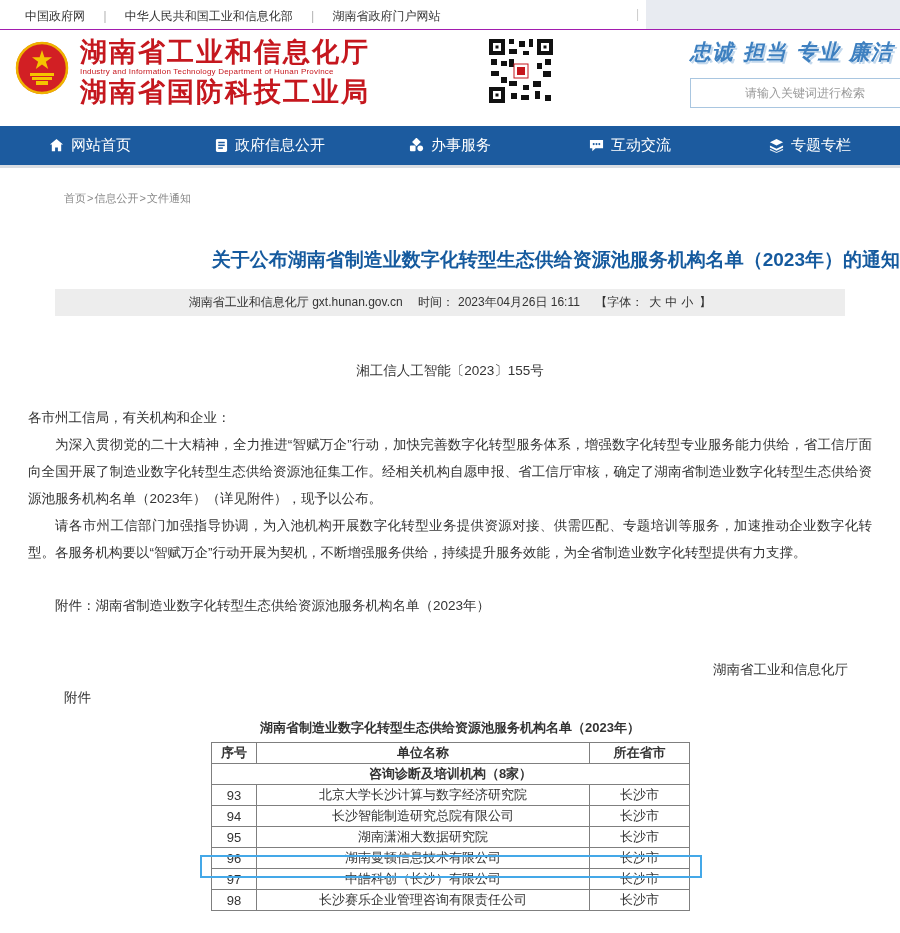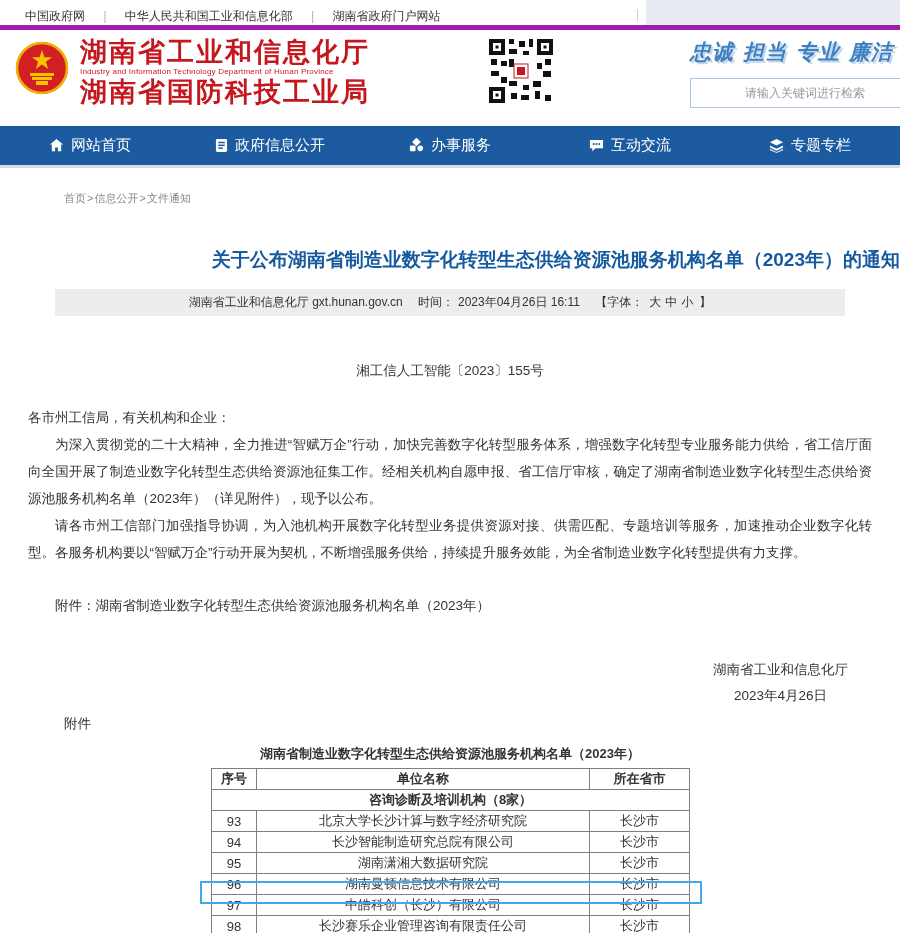--- a/index.html
+++ b/index.html
@@ -1,21 +1,21 @@
 <!DOCTYPE html>
 <html><head>
 <meta charset="utf-8">
 <style>
   * { margin:0; padding:0; box-sizing:border-box; }
   html,body { background:#fff; }
   body { font-family:"Liberation Sans","DejaVu Sans",sans-serif; color:#333; }
   .page { position:relative; width:900px; height:933px; margin:0 auto; background:#fff; overflow:hidden; }
 
   
-  .topbar { position:relative; height:30px; background:#fff; border-bottom:5px solid #a21caf; font-size:12px; }
+  .topbar { position:relative; height:30px; background:#fff; border-bottom:1px solid #a21caf; font-size:12px; }
   .topbar-links { position:absolute; left:25px; top:8px; white-space:nowrap; }
   .topbar-links a { color:#333; text-decoration:none; }
   .topbar-links .tsep { color:#999; margin:0 14px; }
   .login-cluster { position:absolute; left:478px; top:8px; white-space:nowrap;margin-top:30px; }
   .login-cluster a { color:#333; text-decoration:none; }
   .login-cluster .tsep { color:#999; margin:0 12px; }
   .overlap-zone { position:relative; display:inline-block; width:112px; height:15px; vertical-align:top; }
   .overlap-zone a { position:absolute; top:0; white-space:nowrap; color:#333; }
   .ov-reg { left:0; }
   .ov-acc { left:9px; }
@@ -227,21 +227,20 @@
     <div id="paragraphs">
         <p>为深入贯彻党的二十大精神，全力推进“智赋万企”行动，加快完善数字化转型服务体系，增强数字化转型专业服务能力供给，省工信厅面向全国开展了制造业数字化转型生态供给资源池征集工作。经相关机构自愿申报、省工信厅审核，确定了湖南省制造业数字化转型生态供给资源池服务机构名单（2023年）（详见附件），现予以公布。</p>
         <p>请各市州工信部门加强指导协调，为入池机构开展数字化转型业务提供资源对接、供需匹配、专题培训等服务，加速推动企业数字化转型。各服务机构要以“智赋万企”行动开展为契机，不断增强服务供给，持续提升服务效能，为全省制造业数字化转型提供有力支撑。</p>
       </div>
     <div class="attachment-line">附件：湖南省制造业数字化转型生态供给资源池服务机构名单（2023年）</div>
   </div>
 
   <div class="signature">
     <div class="sig-inner">
       <div>湖南省工业和信息化厅</div>
-      <div>2023年4月26日</div>
     </div>
   </div>
 
   <div class="appendix-label">附件</div>
 
   <div class="table-title">湖南省制造业数字化转型生态供给资源池服务机构名单（2023年）</div>
 
   <div class="table-wrap">
     <table class="roster">
       <colgroup>

